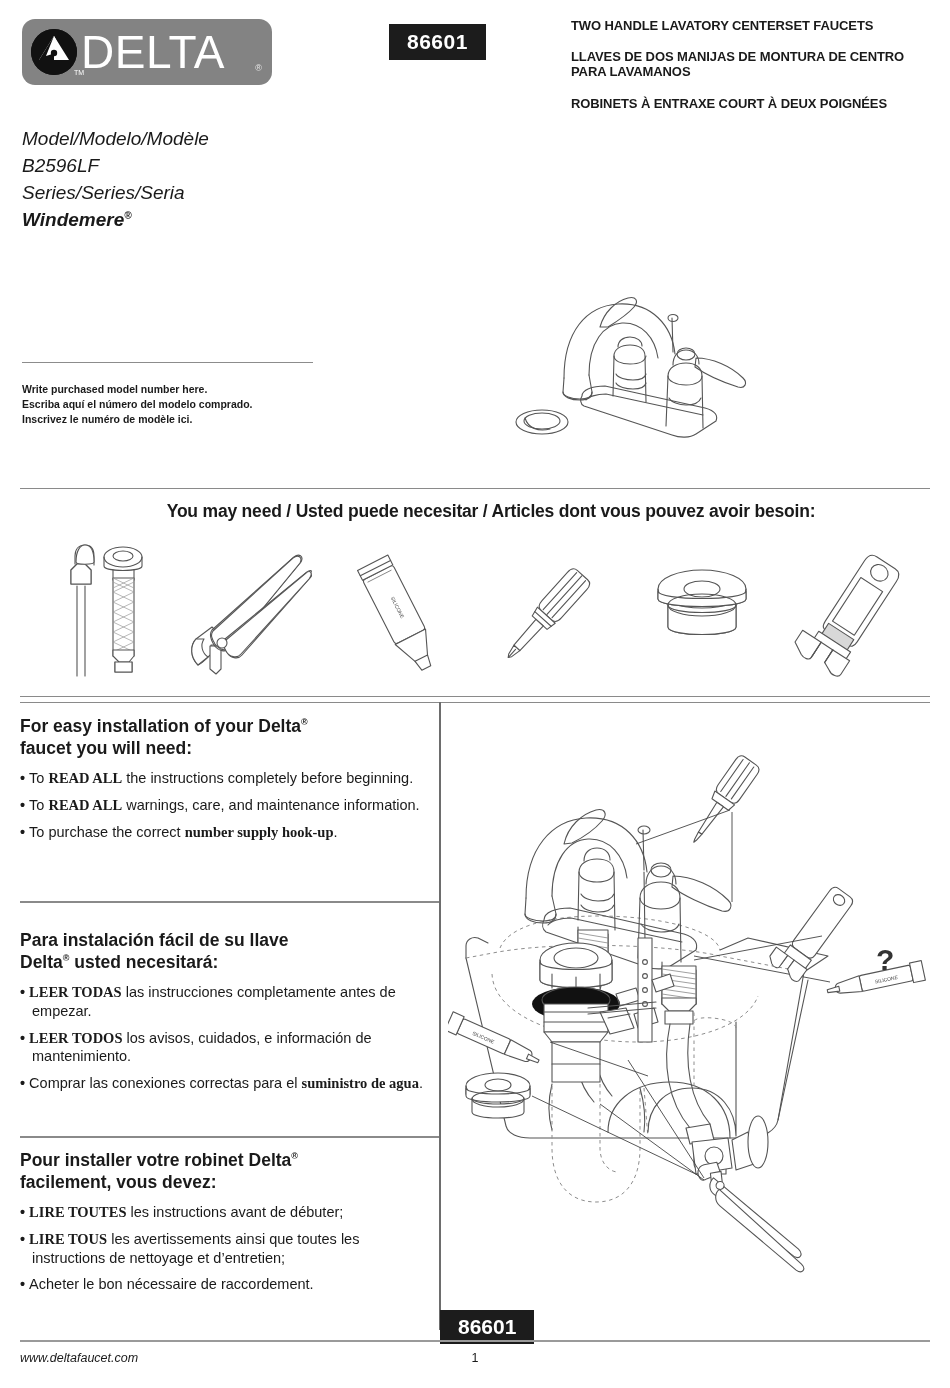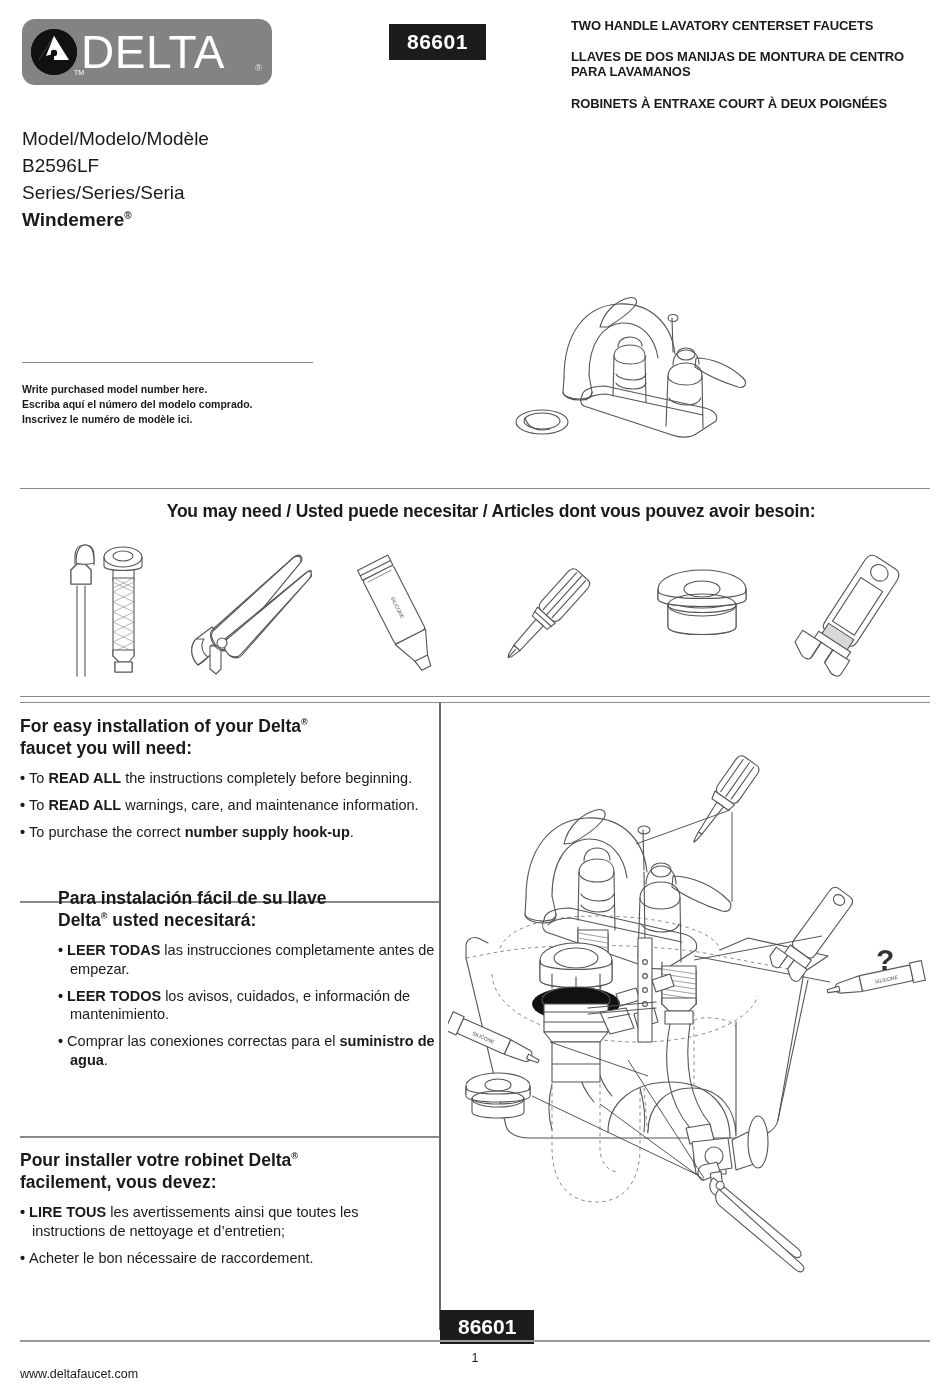--- a/index.html
+++ b/index.html
@@ -45,21 +45,21 @@
     line-height:1.1;
   }
 
   .titles{position:absolute;left:571px;top:18px;width:360px;}
   .title-blk{
     font-size:13px;font-weight:bold;line-height:1.17;
     margin-bottom:16px;letter-spacing:-0.1px;
   }
   .title-blk:last-child{margin-bottom:0;}
 
-  .model-info{position:absolute;left:22px;top:126px;font-size:19px;line-height:1.42;}
+  .model-info{position:absolute;left:22px;top:126px;font-size:19px;line-height:1.42;font-style:italic;}
   .model-info .sub{font-weight:bold;}
   .model-info sup{font-size:10px;vertical-align:super;}
 
   .write-rule{position:absolute;left:22px;top:362px;width:291px;height:1px;background:#8c8c8c;}
   .write-note{position:absolute;left:22px;top:382px;font-size:10.5px;font-weight:bold;line-height:1.42;}
 
   
   .product-img{position:absolute;left:500px;top:248px;width:330px;height:200px;}
 
   
@@ -81,38 +81,38 @@
   .hrule2{position:absolute;left:20px;top:1136px;width:419px;height:1.5px;background:#8a8a8a;}
 
   .lang-sec{position:absolute;left:20px;width:412px;}
   .lang-h{font-size:17.5px;font-weight:bold;line-height:1.24;margin:0 0 10px 0;}
   .lang-h sup{font-size:9px;vertical-align:super;}
   .lang-list{margin:0;padding:0;list-style:none;}
   .lang-list li{
     font-size:14.5px;line-height:1.29;margin-bottom:8px;
     padding-left:12px;text-indent:-12px;
   }
-  .lang-list li b{font-weight:bold;}
+  .lang-list li b{font-weight:bold;font-family:Liberation Serif, serif;}
   .bullet{font-weight:bold;}
 
   
   .diagram{position:absolute;left:448px;top:712px;width:482px;height:612px;}
 
   .badge-bottom{
     position:absolute;left:440px;top:1310px;
     background:#1c1c1c;color:#fff;
     font-size:21px;font-weight:bold;
     padding:4px 17px 5px 17px;
     border:1.5px solid #1c1c1c;line-height:1.1;
   }
 
   
   .foot-rule{position:absolute;left:20px;top:1340px;width:910px;height:1.5px;background:#9a9a9a;}
   .foot{position:absolute;left:20px;top:1351px;width:910px;font-size:12.5px;}
-  .foot-left{position:absolute;left:0;top:16px;}
+  .foot-left{position:absolute;left:0;top:0;font-style:italic;}
   .foot-center{position:absolute;left:0;top:0;width:910px;text-align:center;}
   .foot-right{position:absolute;right:0;top:0;margin-top:41px;}
 
   svg{display:block;}
   .ln{fill:none;stroke:#555;stroke-width:1.1;stroke-linecap:round;stroke-linejoin:round;}
   .ln-t{fill:none;stroke:#777;stroke-width:0.8;stroke-linecap:round;stroke-linejoin:round;}
   .fillw{fill:#fff;stroke:#555;stroke-width:1.1;stroke-linejoin:round;}
   .fillg{fill:#d8d8d8;stroke:#555;stroke-width:1.1;stroke-linejoin:round;}
   .dash{fill:none;stroke:#8d8d8d;stroke-width:1;stroke-dasharray:3.5 3.5;}
   .leader{fill:none;stroke:#444;stroke-width:0.9;}
@@ -315,38 +315,39 @@
       <span>For easy installation of your Delta</span><sup>®</sup><br>
       <span>faucet you will need:</span>
     </div>
     <ul class="lang-list">
       <li><span class="bullet">•&nbsp;</span><span>To </span><b>READ ALL</b><span> the instructions completely before beginning.</span></li>
       <li><span class="bullet">•&nbsp;</span><span>To </span><b>READ ALL</b><span> warnings, care, and maintenance information.</span></li>
       <li><span class="bullet">•&nbsp;</span><span>To purchase the correct </span><b>number supply hook-up</b><span>.</span></li>
     </ul>
   </div>
 
-  <div class="lang-sec" style="top:888px;margin-left:38px;">
+  <div class="lang-sec" style="top:930px;">
     <div class="lang-h">
       <span>Para instalación fácil de su llave</span><br>
       <span>Delta</span><sup>®</sup><span> usted necesitará:</span>
     </div>
     <ul class="lang-list">
       <li><span class="bullet">•&nbsp;</span><span></span><b>LEER TODAS</b><span> las instrucciones completamente antes de empezar.</span></li>
       <li><span class="bullet">•&nbsp;</span><span></span><b>LEER TODOS</b><span> los avisos, cuidados, e información de mantenimiento.</span></li>
       <li><span class="bullet">•&nbsp;</span><span>Comprar las conexiones correctas para el </span><b>suministro de agua</b><span>.</span></li>
     </ul>
   </div>
 
   <div class="lang-sec" style="top:1150px;">
     <div class="lang-h">
       <span>Pour installer votre robinet Delta</span><sup>®</sup><br>
       <span>facilement, vous devez:</span>
     </div>
     <ul class="lang-list">
+      <li><span class="bullet">•&nbsp;</span><span></span><b>LIRE TOUTES</b><span> les instructions avant de débuter;</span></li>
       <li><span class="bullet">•&nbsp;</span><span></span><b>LIRE TOUS</b><span> les avertissements ainsi que toutes les instructions de nettoyage et d’entretien;</span></li>
       <li><span class="bullet">•&nbsp;</span><span>Acheter le bon nécessaire de raccordement.</span><b></b><span></span></li>
     </ul>
   </div>
 
   <div class="diagram">
     <svg width="482" height="612" viewBox="0 0 482 612">
 
       <path class="ln" d="M18 246 L18 234 C18 228 24 224 30 226 L40 231"></path>
       <path class="dash" d="M52 236 C60 216 96 204 150 204 C212 204 268 218 272 238"></path>

